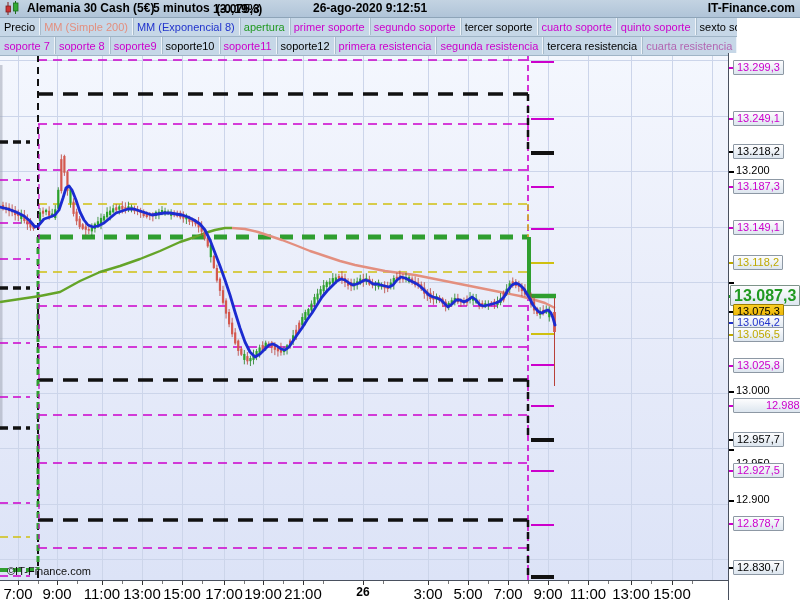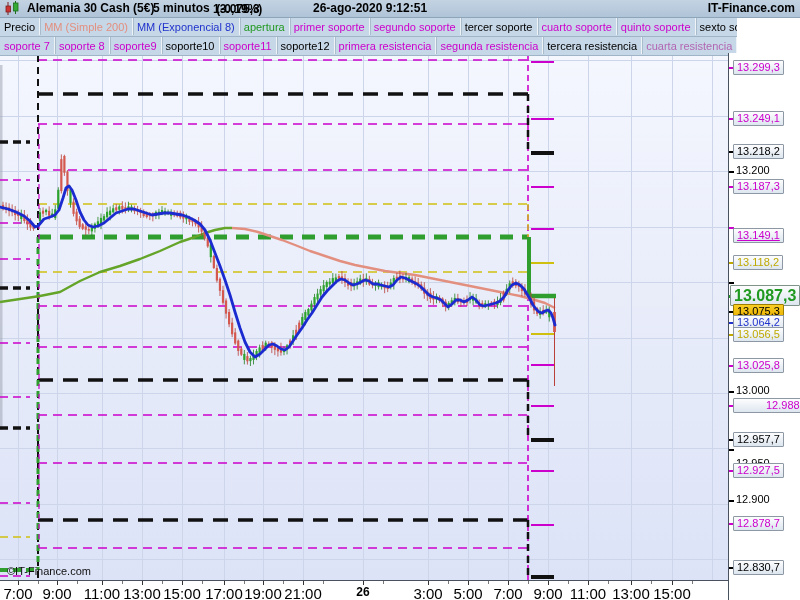--- a/index.html
+++ b/index.html
@@ -514,21 +514,21 @@
       <div class="plabel plain" style="color: rgb(0, 0, 0); top: 440px;">12.900</div>
       <div class="ptick" style="top: 14px; height: 2px; background: rgb(204, 0, 204);"></div>
       <div class="plabel box" style="color: rgb(204, 0, 204); top: 7px;">13.299,3</div>
       <div class="ptick" style="top: 65px; height: 2px; background: rgb(204, 0, 204);"></div>
       <div class="plabel box" style="color: rgb(204, 0, 204); top: 58px;">13.249,1</div>
       <div class="ptick" style="top: 98px; height: 2px; background: rgb(0, 0, 0);"></div>
       <div class="plabel box" style="color: rgb(0, 0, 0); top: 91px;">13.218,2</div>
       <div class="ptick" style="top: 133px; height: 2px; background: rgb(204, 0, 204);"></div>
       <div class="plabel box" style="color: rgb(204, 0, 204); top: 126px;">13.187,3</div>
       <div class="ptick" style="top: 174px; height: 2px; background: rgb(204, 0, 204);"></div>
-      <div class="plabel box" style="color: rgb(204, 0, 204); top: 175px; text-decoration: underline;">13.149,1</div>
+      <div class="plabel box" style="color: rgb(204, 0, 204); top: 167px;">13.149,1</div>
       <div class="ptick" style="top: 209px; height: 2px; background: rgb(191, 169, 0);"></div>
       <div class="plabel box" style="color: rgb(191, 169, 0); top: 202px;">13.118,2</div>
       <div class="ptick" style="top: 242px; height: 3px; background: rgb(32, 153, 32);"></div>
       <div class="plabel big" style="color: rgb(32, 153, 32); top: 232px;">13.087,3</div>
       <div class="ptick" style="top: 258px; height: 2px; background: rgb(0, 0, 0);"></div>
       <div class="plabel last" style="color: rgb(0, 0, 0); top: 251px;">13.075,3</div>
       <div class="ptick" style="top: 269px; height: 2px; background: rgb(33, 51, 204);"></div>
       <div class="plabel box" style="color: rgb(33, 51, 204); top: 262px; border-bottom: 2px solid rgb(33, 51, 204);">13.064,2</div>
       <div class="ptick" style="top: 281px; height: 2px; background: rgb(191, 169, 0);"></div>
       <div class="plabel box" style="color: rgb(191, 169, 0); top: 274px;">13.056,5</div>

